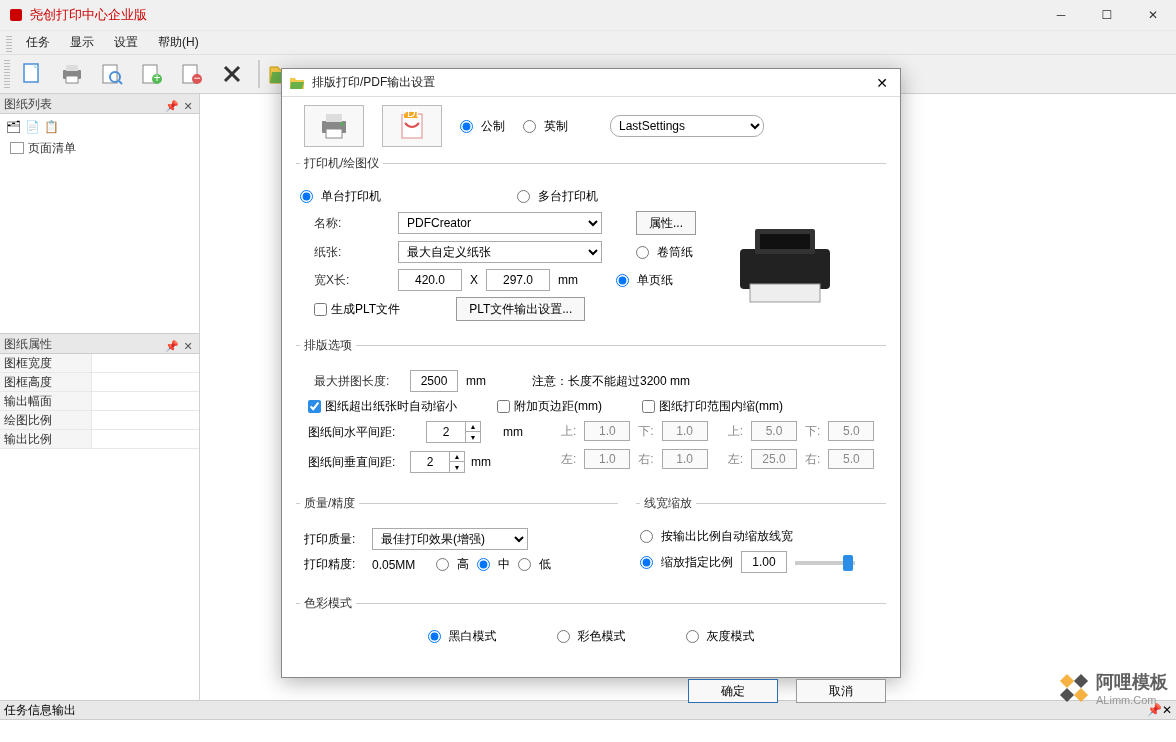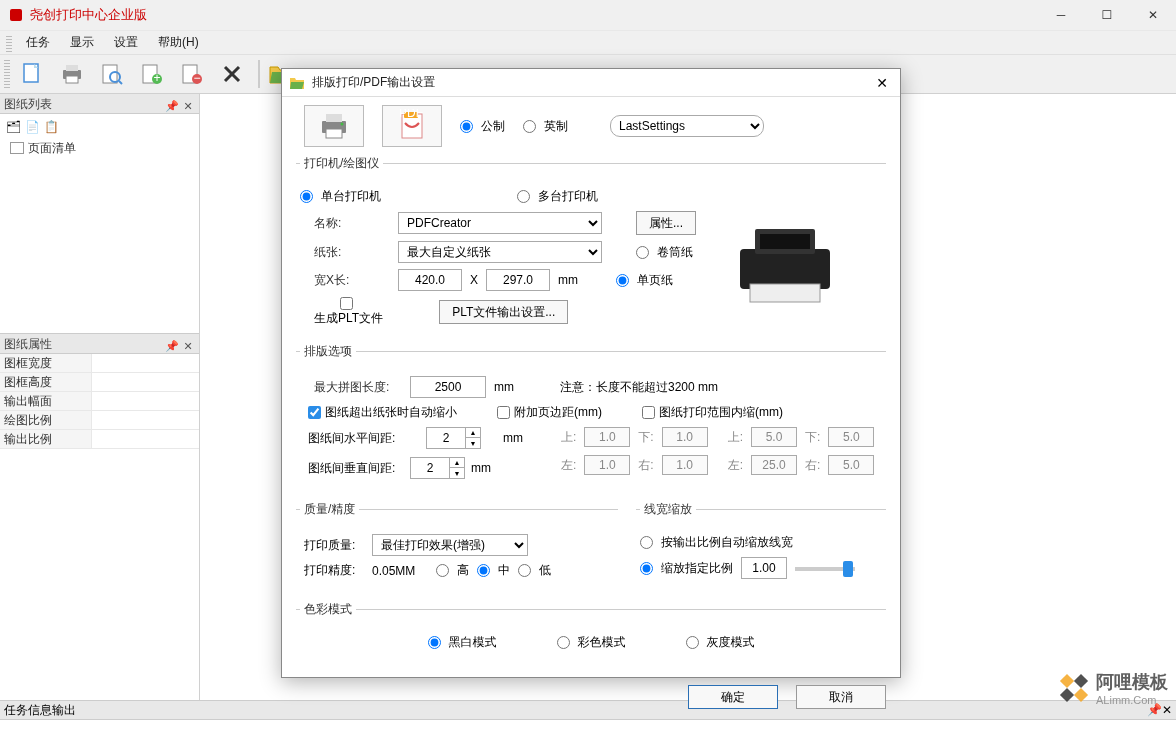--- a/index.html
+++ b/index.html
@@ -314,34 +314,34 @@
           <span>X</span>
           <input type="text" style="width: 64px; text-align: center;" value="297.0">
           <span>mm</span>
           <span style="width:22px;"></span>
           <label class="radio-wrap">
               <input type="radio" name="ptype" checked="" style="">
               <span>单页纸</span>
             </label>
         </div>
         <div class="row">
-          <label style="margin-left:14px;display:inline-flex;align-items:center;flex-direction:column;">
+          <label style="margin-left:14px;display:inline-flex;align-items:center;">
               <input type="checkbox" style="">
               <span>生成PLT文件</span>
             </label>
           <span style="width:40px;"></span>
           <button class="btn">PLT文件输出设置...</button>
         </div>
       </fieldset>
 
       <fieldset class="section">
         <legend>排版选项</legend>
         <div class="row">
           <span class="label-col" style="width:88px;">最大拼图长度:</span>
-          <input type="text" style="width: 76px; text-align: center;" value="2500">
+          <input type="text" style="width: 48px; text-align: center;" value="2500">
           <span>mm</span>
           <span style="width:30px;"></span>
           <span>注意：长度不能超过3200 mm</span>
         </div>
         <div class="row" style="gap:40px;">
           <label style="margin-left:8px;display:inline-flex;align-items:center;">
               <input type="checkbox" checked="" style="accent-color: rgb(42, 141, 232);">
               <span>图纸超出纸张时自动缩小</span>
             </label>
           <label style="display:inline-flex;align-items:center;">

